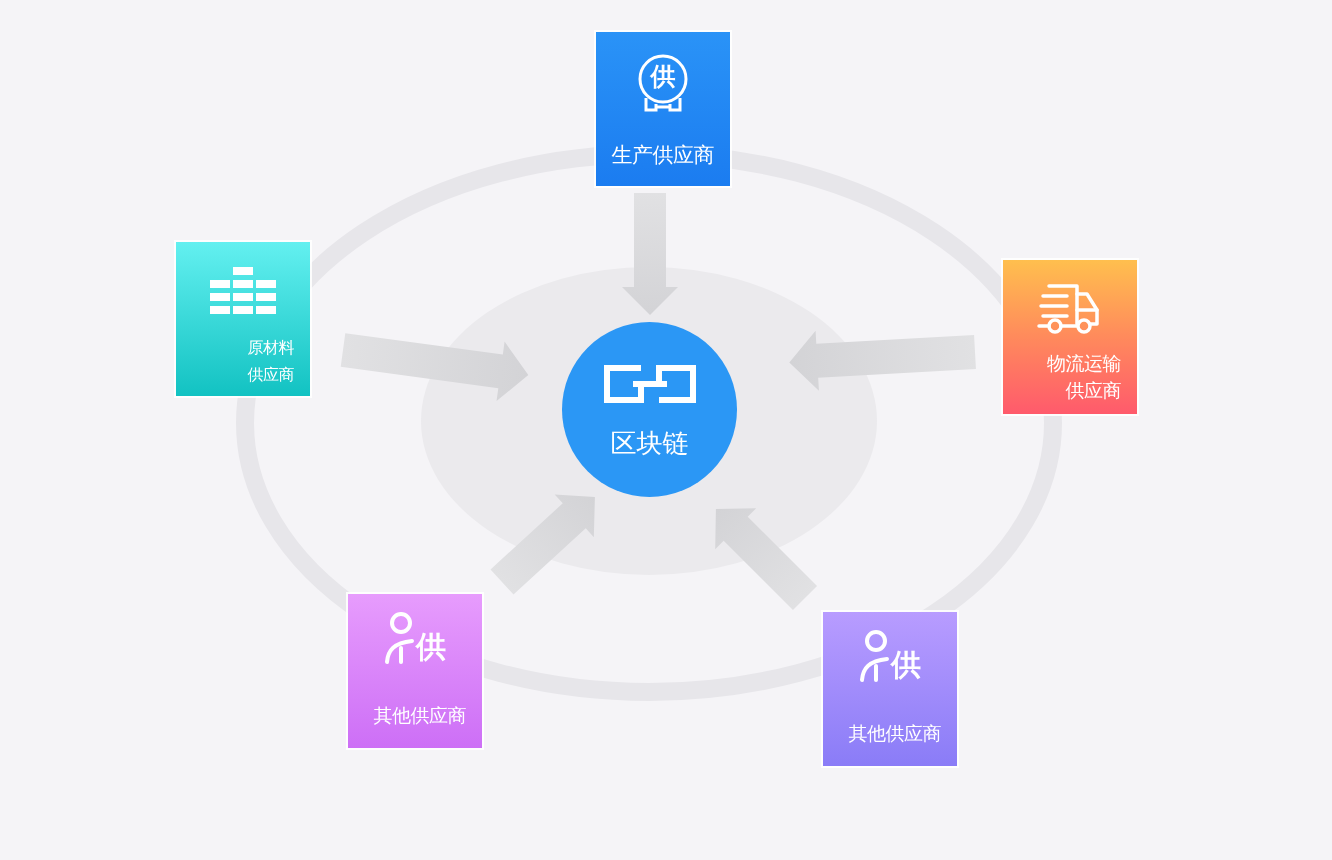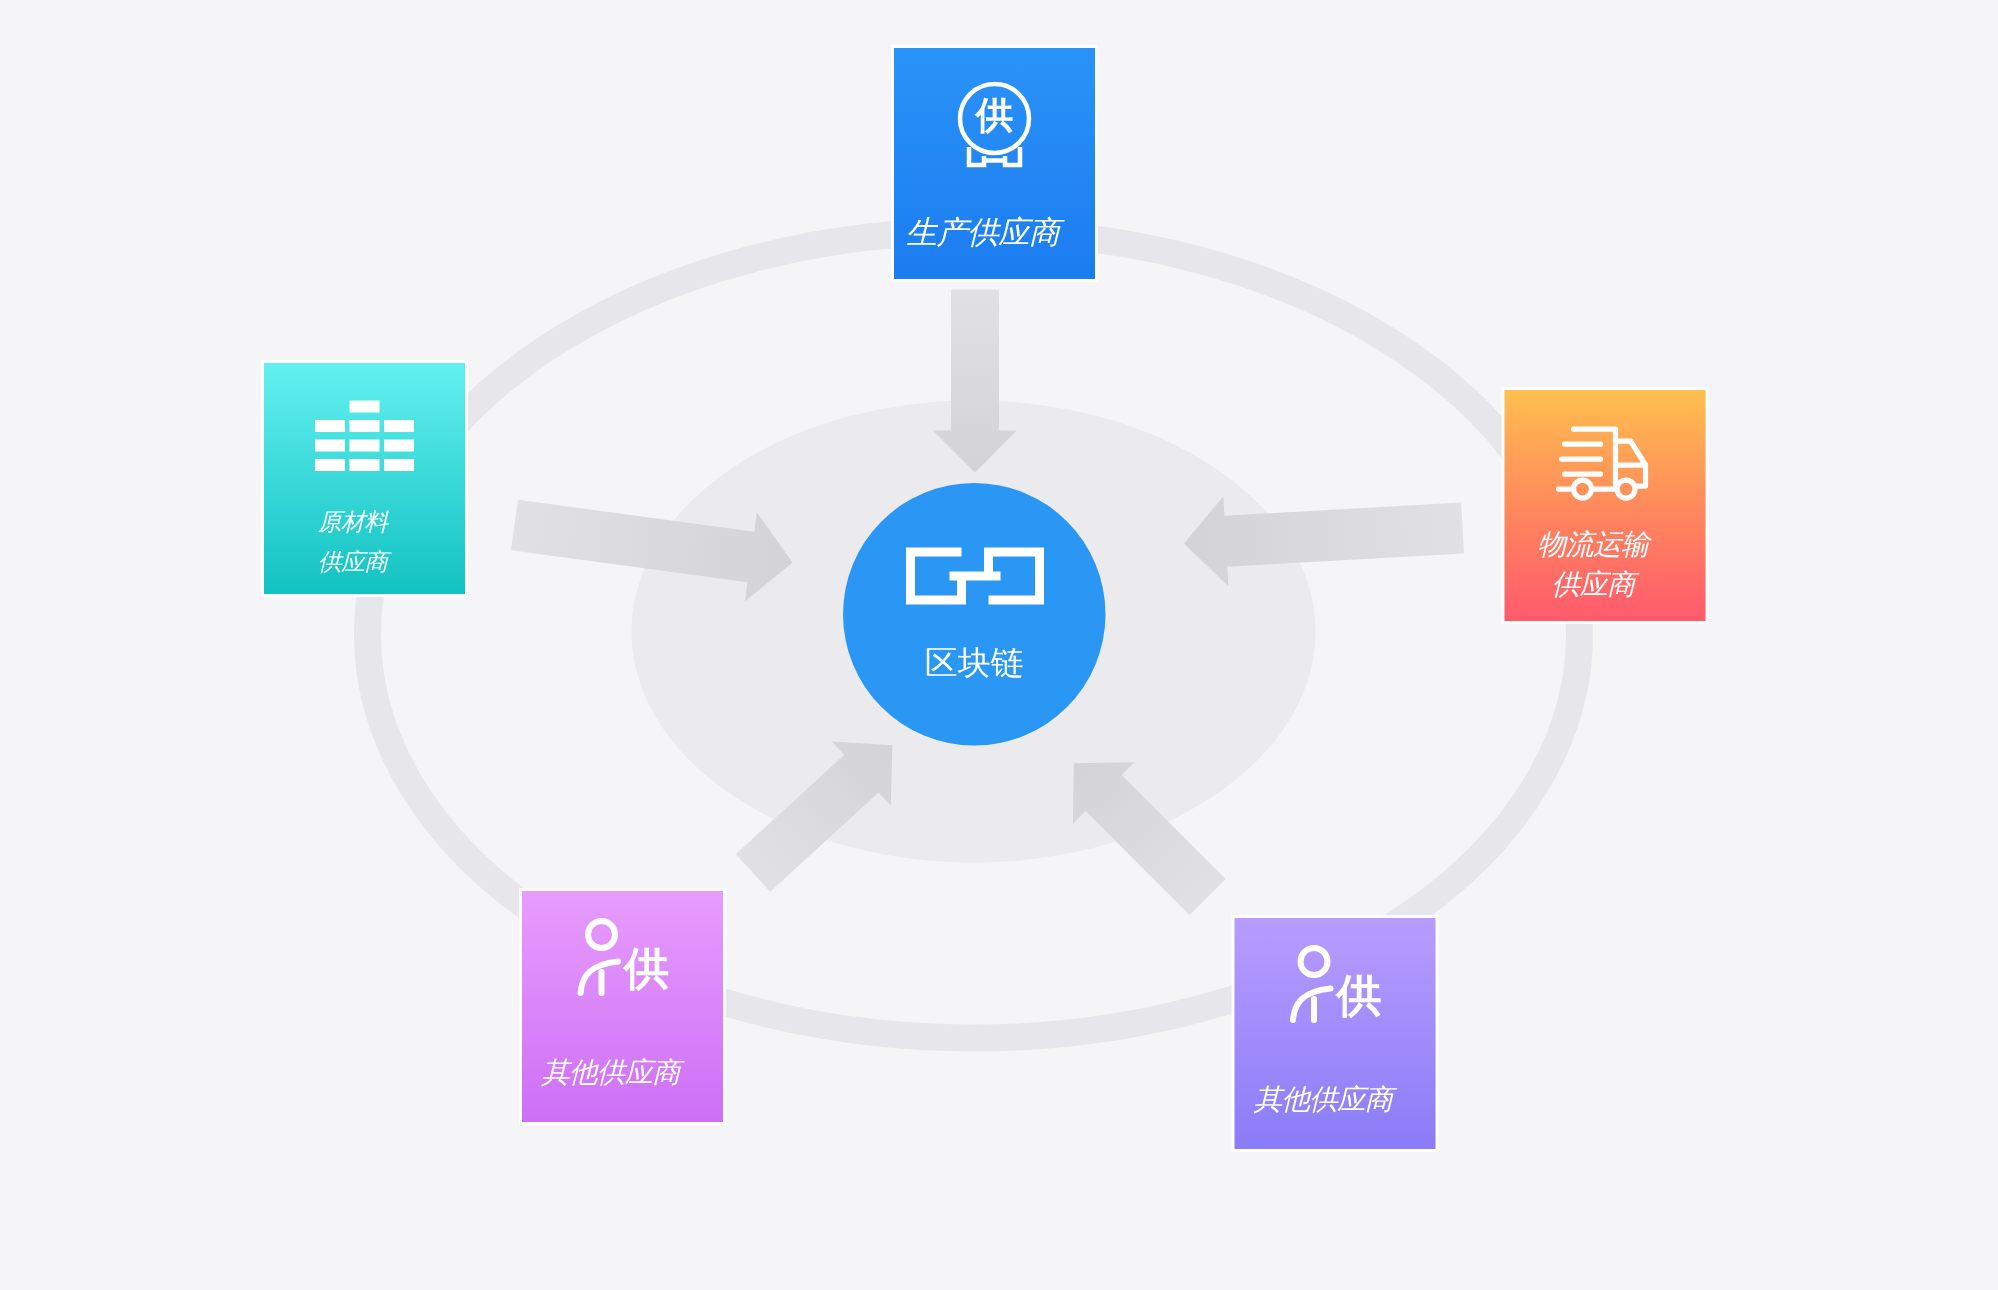--- a/index.html
+++ b/index.html
@@ -15,24 +15,23 @@
   .card {
     position: absolute;
     width: 134px; height: 154px;
     box-sizing: border-box;
     color: #ffffff;
     display: flex; flex-direction: column; align-items: center;
     box-shadow: 0 0 0 2px rgba(255,255,255,0.85);
   }
   .card .icon { position: absolute; left: 0; right: 0; display: flex; justify-content: center; }
   .card .label {
-    position: absolute; left: 0; right: 16px; text-align: center;
+    position: absolute; left: 0; right: 16px; text-align: right;
     font-size: 20px; line-height: 27px; letter-spacing: -0.5px;
     white-space: pre-line;
-    font-style: italic;
   }
 
   #card-production { left: 596px; top: 32px; background: linear-gradient(180deg, #2a93f7 0%, #1b7cf0 100%); }
   #card-production .icon { top: 20px; }
   #card-production .label { top: 110px; font-size: 21px; }
 
   #card-raw { left: 176px; top: 242px; background: linear-gradient(180deg, #63f0f0 0%, #12c2c2 100%); }
   #card-raw .icon { top: 22px; }
   #card-raw .label { top: 92px; font-size: 16px; }
 
@@ -48,21 +47,21 @@
   #card-other-2 .icon { top: 16px; }
   #card-other-2 .label { top: 108px; font-size: 19px; }
 
   #hub {
     position: absolute; left: 562px; top: 322px;
     width: 175px; height: 175px; border-radius: 50%;
     background: #2b97f5;
     color: #fff;
   }
   #hub .icon { position: absolute; left: 0; right: 0; top: 42px; display: flex; justify-content: center; }
-  #hub .label { position: absolute; left: 0; right: 0; top: 101px; text-align: center; font-size: 22px; line-height: 40px; }
+  #hub .label { position: absolute; left: 0; right: 0; top: 101px; text-align: center; font-size: 26px; line-height: 40px; }
 
   .person-icon { display: flex; align-items: flex-end; }
   .person-icon .glyph { font-size: 30px; font-weight: bold; line-height: 30px; margin-left: -2px; margin-bottom: 6px; }
   .gong-char { position: absolute; font-size: 27px; font-weight: bold; color: #fff; }
 </style>
 </head>
 <body>
 
 <div id="stage">
 

